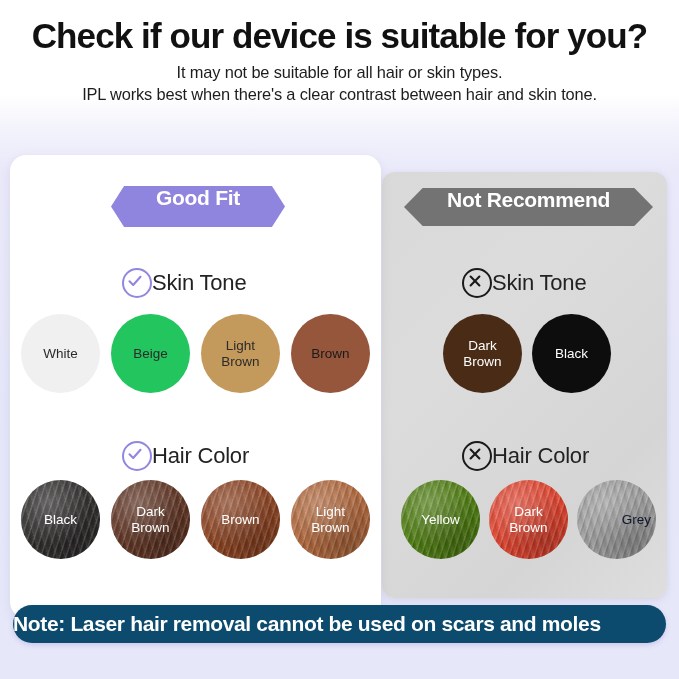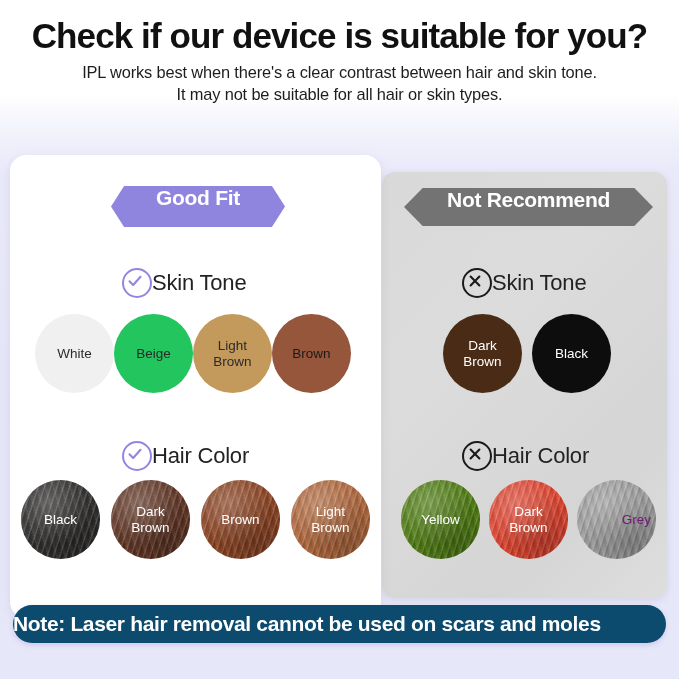--- a/index.html
+++ b/index.html
@@ -125,21 +125,21 @@
   .sec-skin-left  { left: 122px; top: 268px; }
   .sec-hair-left  { left: 122px; top: 441px; }
   .sec-skin-right { left: 462px; top: 268px; }
   .sec-hair-right { left: 462px; top: 441px; }
 
   
   .row {
     position: absolute;
     display: flex;
   }
-  .row-skin-left  { left: 35px;  top: 314px; }
+  .row-skin-left  { left: 21px;  top: 314px; gap: 11px; }
   .row-hair-left  { left: 21px;  top: 480px; gap: 11px; }
   .row-skin-right { left: 443px; top: 314px; gap: 10px; }
   .row-hair-right { left: 401px; top: 480px; gap: 9px; }
 
   .swatch {
     width: 79px;
     height: 79px;
     border-radius: 50%;
     display: flex;
     align-items: center;
@@ -206,22 +206,22 @@
   }
 </style>
 </head>
 <body>
 
 <div id="stage">
 
   <div class="header">
     <h1 class="title">Check if our device is suitable for you?</h1>
     <div class="subtitle-block">
+      <div class="subtitle-line">It may not be suitable for all hair or skin types.</div>
       <div class="subtitle-line">IPL works best when there's a clear contrast between hair and skin tone.</div>
-      <div class="subtitle-line">It may not be suitable for all hair or skin types.</div>
     </div>
   </div>
 
   <div class="grey-panel"></div>
   <div class="white-panel"></div>
 
   <div class="ribbon ribbon-good">
     <span>Good Fit</span>
   </div>
   <div class="ribbon ribbon-bad">
@@ -301,21 +301,21 @@
       </div>
     </div>
   <div class="row row-hair-right">
       <div class="swatch hair" style="background: #4d7c0f; align-items: center;">
         <span class="lbl" style="color: rgb(255, 255, 255);">Yellow</span>
       </div>
       <div class="swatch hair" style="background: rgb(224, 65, 44);">
         <span class="lbl" style="color: rgb(255, 255, 255);">Dark<br>Brown</span>
       </div>
       <div class="swatch hair" style="background: rgb(157, 157, 157);">
-        <span class="lbl" style="color: #701a75; margin-left: 40px;">Grey</span>
+        <span class="lbl" style="color: #0f172a; margin-left: 40px;">Grey</span>
       </div>
     </div>
 
   <div class="note-bar">
     <span>Note: Laser hair removal cannot be used on scars and moles</span>
   </div>
 
 </div>
 
 </body></html>

